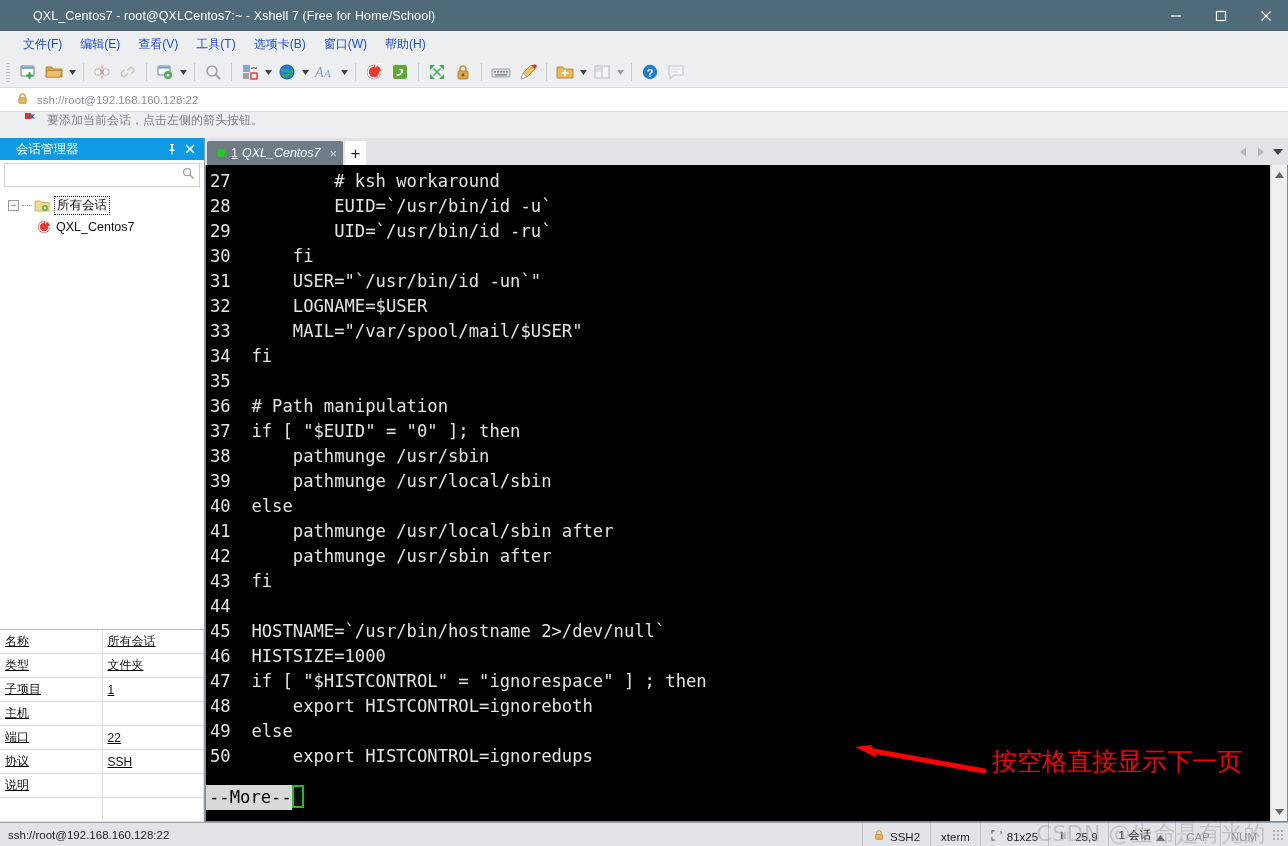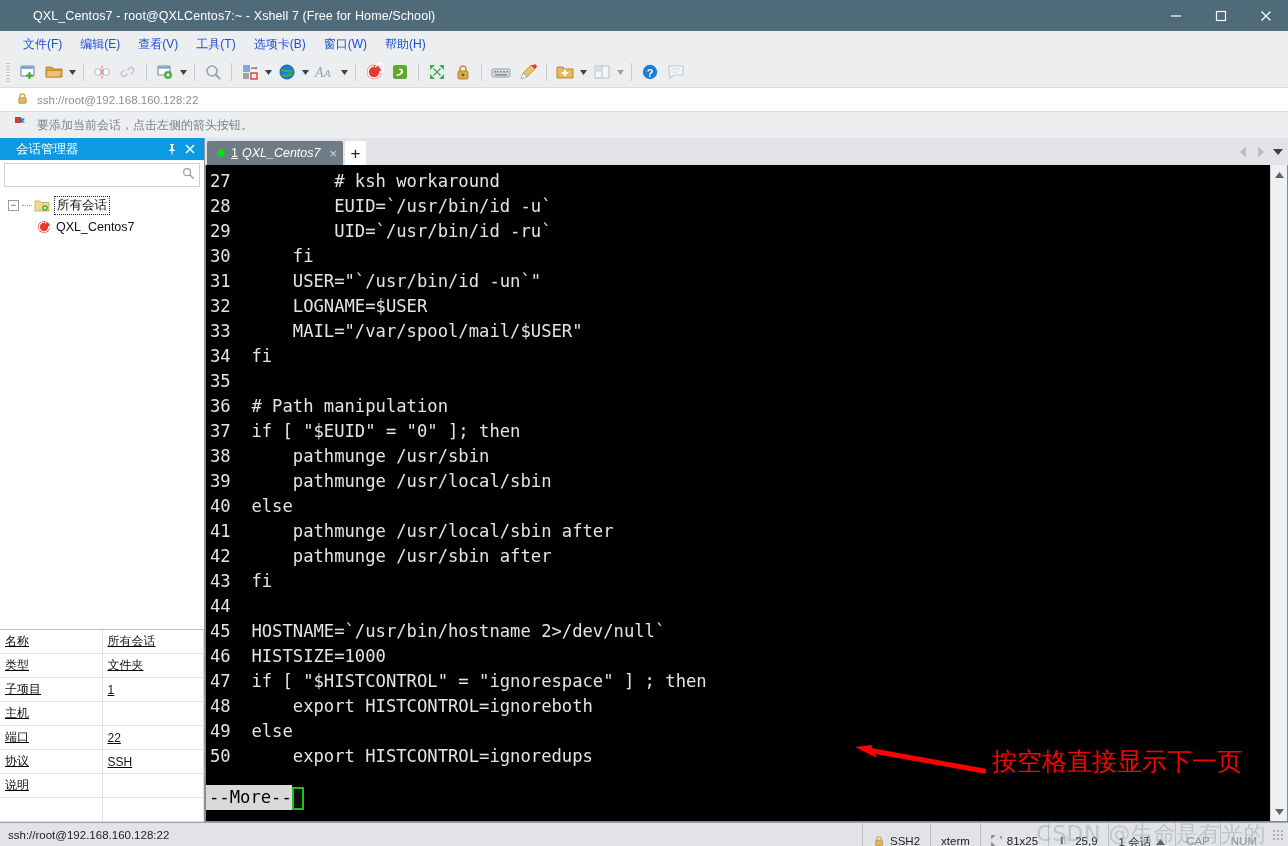--- a/index.html
+++ b/index.html
@@ -109,22 +109,22 @@
   .addressbar .addr-text {
     font-size: 11.5px;
     color: #8b8f94;
     margin-left: 8px;
   }
 
   
   .noticebar {
     height: 26px;
     background: #eceef0;
-    display: flex; align-items: center;
-    padding-left: 14px;
+    display: flex; align-items: flex-start;
+    padding-left: 24px;
     flex: 0 0 26px;
   }
   .noticebar .notice-text {
     font-size: 12px;
     color: #7d8185;
     margin-left: 7px;
   }
 
   
   .body {
@@ -277,21 +277,21 @@
     line-height: 25px;
     color: #e4e4e4;
     white-space: pre;
     margin: 0;
     padding-left: 4px;
     letter-spacing: 0px;
   }
   .more-line {
     position: absolute;
     left: 0; bottom: 11px;
-    display: flex; align-items: flex-end;
+    display: flex; align-items: flex-start;
     font-family: "DejaVu Sans Mono", monospace;
     font-size: 17.2px;
     line-height: 25px;
   }
   .more-tag {
     background: #d9d9d9;
     color: #000000;
     padding: 0 0 0 3px;
   }
   .more-cursor {
@@ -330,22 +330,22 @@
     background: #e1e3e6;
     border-top: 1px solid #9aa2ab;
     display: flex; align-items: center;
     font-size: 11.5px;
     color: #1d1d1d;
     position: relative;
   }
   .sb-left { padding-left: 8px; flex: 0 0 auto; }
   .sb-sep-line { width: 1px; height: 24px; background: #b9bec4; }
   .sb-cell {
-    display: flex; align-items: flex-start; gap: 5px;
-    padding: 12px 10px;
+    display: flex; align-items: flex-end; gap: 5px;
+    padding: 4px 10px;
     height: 24px;
     white-space: nowrap;
   }
   .sb-spacer { flex: 1 1 auto; height: 24px; border-right: 1px solid #b9bec4; }
   .resize-grip {
     width: 14px; height: 14px;
     margin-left: 4px; margin-right: 3px;
     background-image: radial-gradient(#aab0b6 45%, transparent 46%);
     background-size: 4px 4px;
     background-position: 1px 1px;

